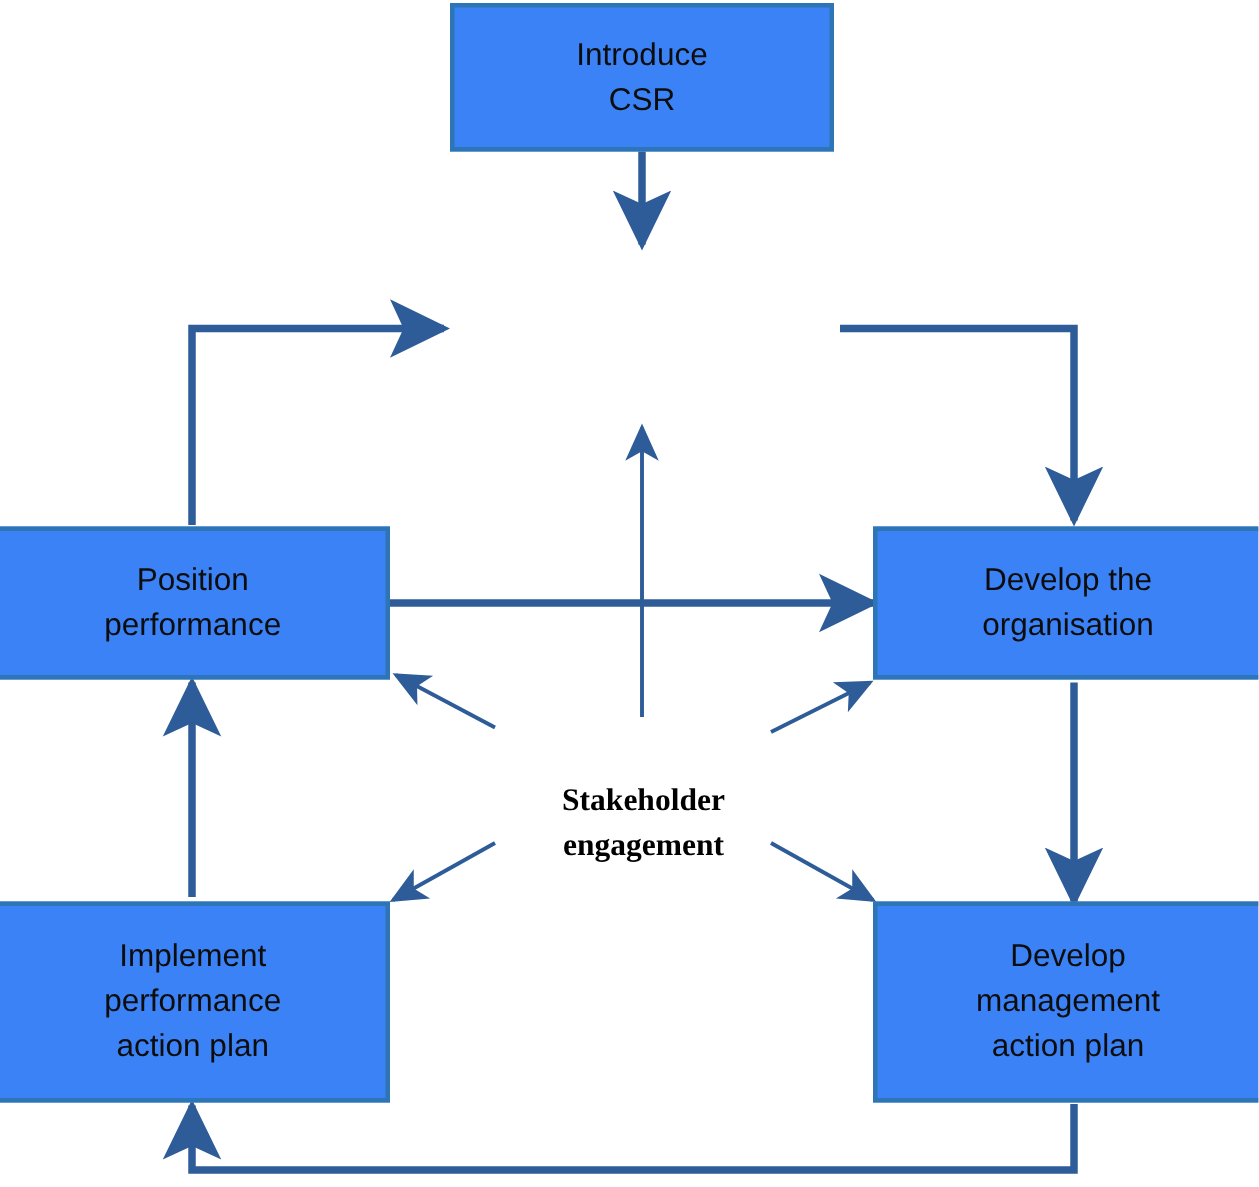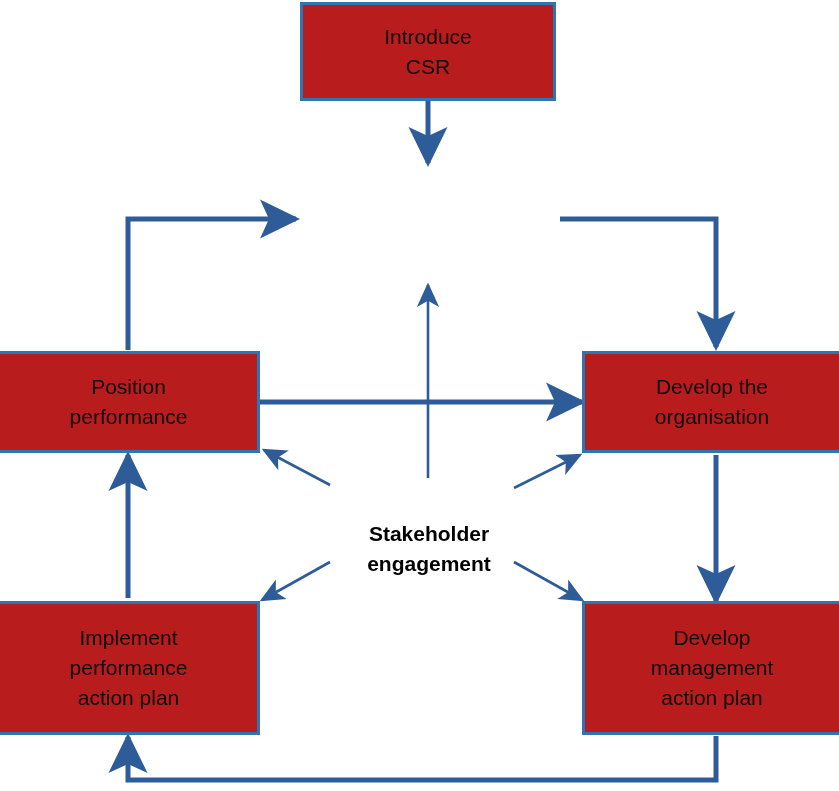--- a/index.html
+++ b/index.html
@@ -22,42 +22,42 @@
     position: absolute;
     left: 0;
     top: 0;
     width: 839px;
     height: 791px;
     pointer-events: none;
   }
   .node {
     position: absolute;
     box-sizing: border-box;
-    background: #b91c1c;
+    background: #3b82f6;
     border: 3px solid #2E75B6;
     display: flex;
     align-items: center;
     justify-content: center;
     text-align: center;
     color: #0d0d0d;
     font-size: 21px;
     line-height: 1.42;
     font-family: "Liberation Sans", sans-serif;
     white-space: pre-line;
     z-index: 2;
   }
   .center-label {
     position: absolute;
     text-align: center;
     font-weight: bold;
     font-size: 21px;
     line-height: 1.42;
     color: #000000;
     white-space: pre-line;
-    font-family: Liberation Sans, sans-serif;
+    font-family: Liberation Serif, serif;
     z-index: 3;
   }
 </style>
 </head>
 <body>
 
 <div id="canvas">
 
   <svg class="edges" viewBox="0 0 839 791" xmlns="http://www.w3.org/2000/svg">
     <defs>

